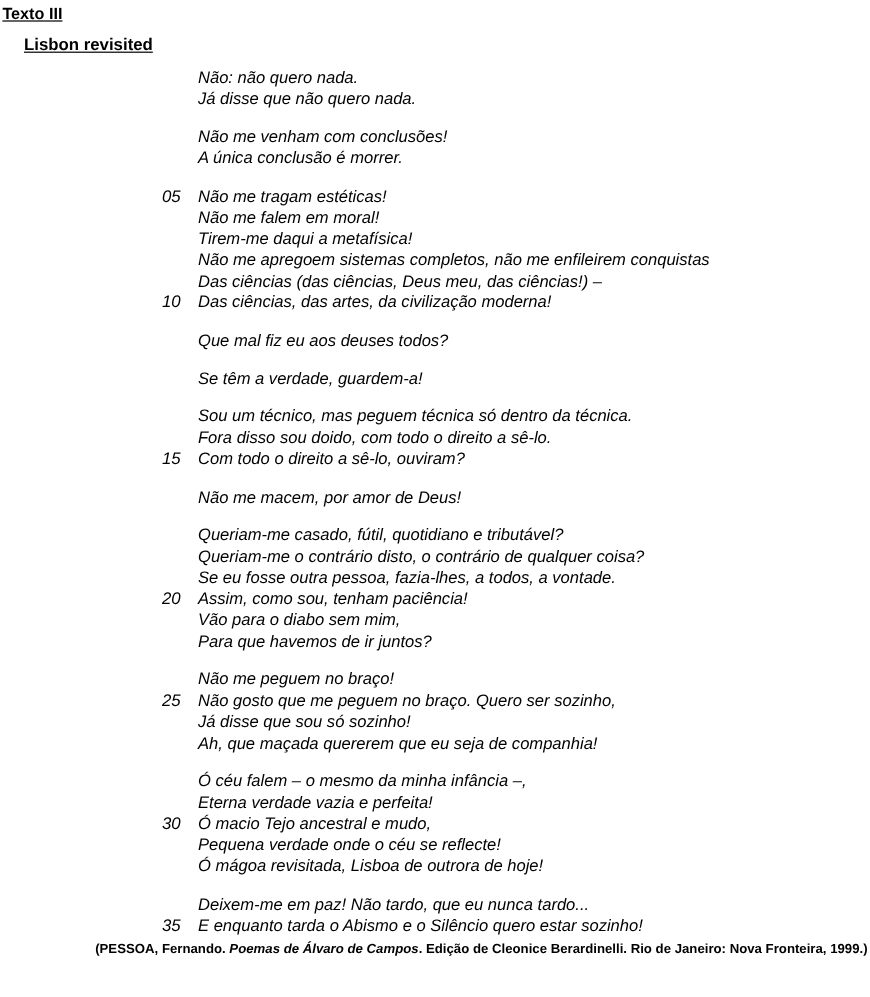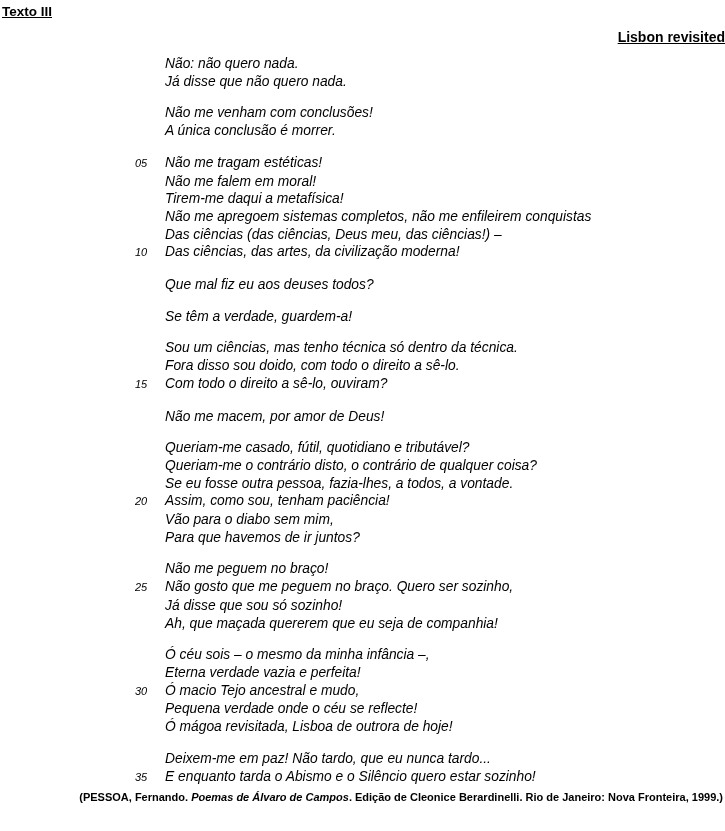--- a/index.html
+++ b/index.html
@@ -17,22 +17,22 @@
   }
   .doc-label {
     display: inline-block;
     font-weight: bold;
     text-decoration: underline;
     font-size: 13.5px;
     line-height: 17px;
     margin: 3px 16px 0 2px;
   }
   .poem-title-wrap {
-    text-align: right;
-    padding-left: 30px;
+    text-align: left;
+    padding-left: 20px;
     margin-top: 8px;
   }
   .poem-title {
     display: inline-block;
     font-weight: bold;
     text-decoration: underline;
     font-size: 14px;
     line-height: 17px;
   }
   .poem {
@@ -44,21 +44,21 @@
   }
   .stanza + .stanza {
     margin-top: 14px;
   }
   .line {
     display: flex;
     align-items: baseline;
   }
   .num {
     flex: 0 0 30px;
-    font-size: 11px;
+    font-size: 14px;
   }
   .txt {
     flex: 1;
     white-space: nowrap;
   }
   .citation {
     font-weight: bold;
     font-size: 11px;
     line-height: 14px;
     text-align: right;
@@ -135,21 +135,21 @@
     </div>
     <div class="stanza">
       <div class="line">
         <span class="num"></span>
         <span class="txt">Se têm a verdade, guardem-a!</span>
       </div>
     </div>
     <div class="stanza">
       <div class="line">
         <span class="num"></span>
-        <span class="txt">Sou um ciências, mas tenho técnica só dentro da técnica.</span>
+        <span class="txt">Sou um técnico, mas peguem técnica só dentro da técnica.</span>
       </div>
       <div class="line">
         <span class="num"></span>
         <span class="txt">Fora disso sou doido, com todo o direito a sê-lo.</span>
       </div>
       <div class="line">
         <span class="num">15</span>
         <span class="txt">Com todo o direito a sê-lo, ouviram?</span>
       </div>
     </div>
@@ -199,21 +199,21 @@
         <span class="txt">Já disse que sou só sozinho!</span>
       </div>
       <div class="line">
         <span class="num"></span>
         <span class="txt">Ah, que maçada quererem que eu seja de companhia!</span>
       </div>
     </div>
     <div class="stanza">
       <div class="line">
         <span class="num"></span>
-        <span class="txt">Ó céu sois – o mesmo da minha infância –,</span>
+        <span class="txt">Ó céu falem – o mesmo da minha infância –,</span>
       </div>
       <div class="line">
         <span class="num"></span>
         <span class="txt">Eterna verdade vazia e perfeita!</span>
       </div>
       <div class="line">
         <span class="num">30</span>
         <span class="txt">Ó macio Tejo ancestral e mudo,</span>
       </div>
       <div class="line">

